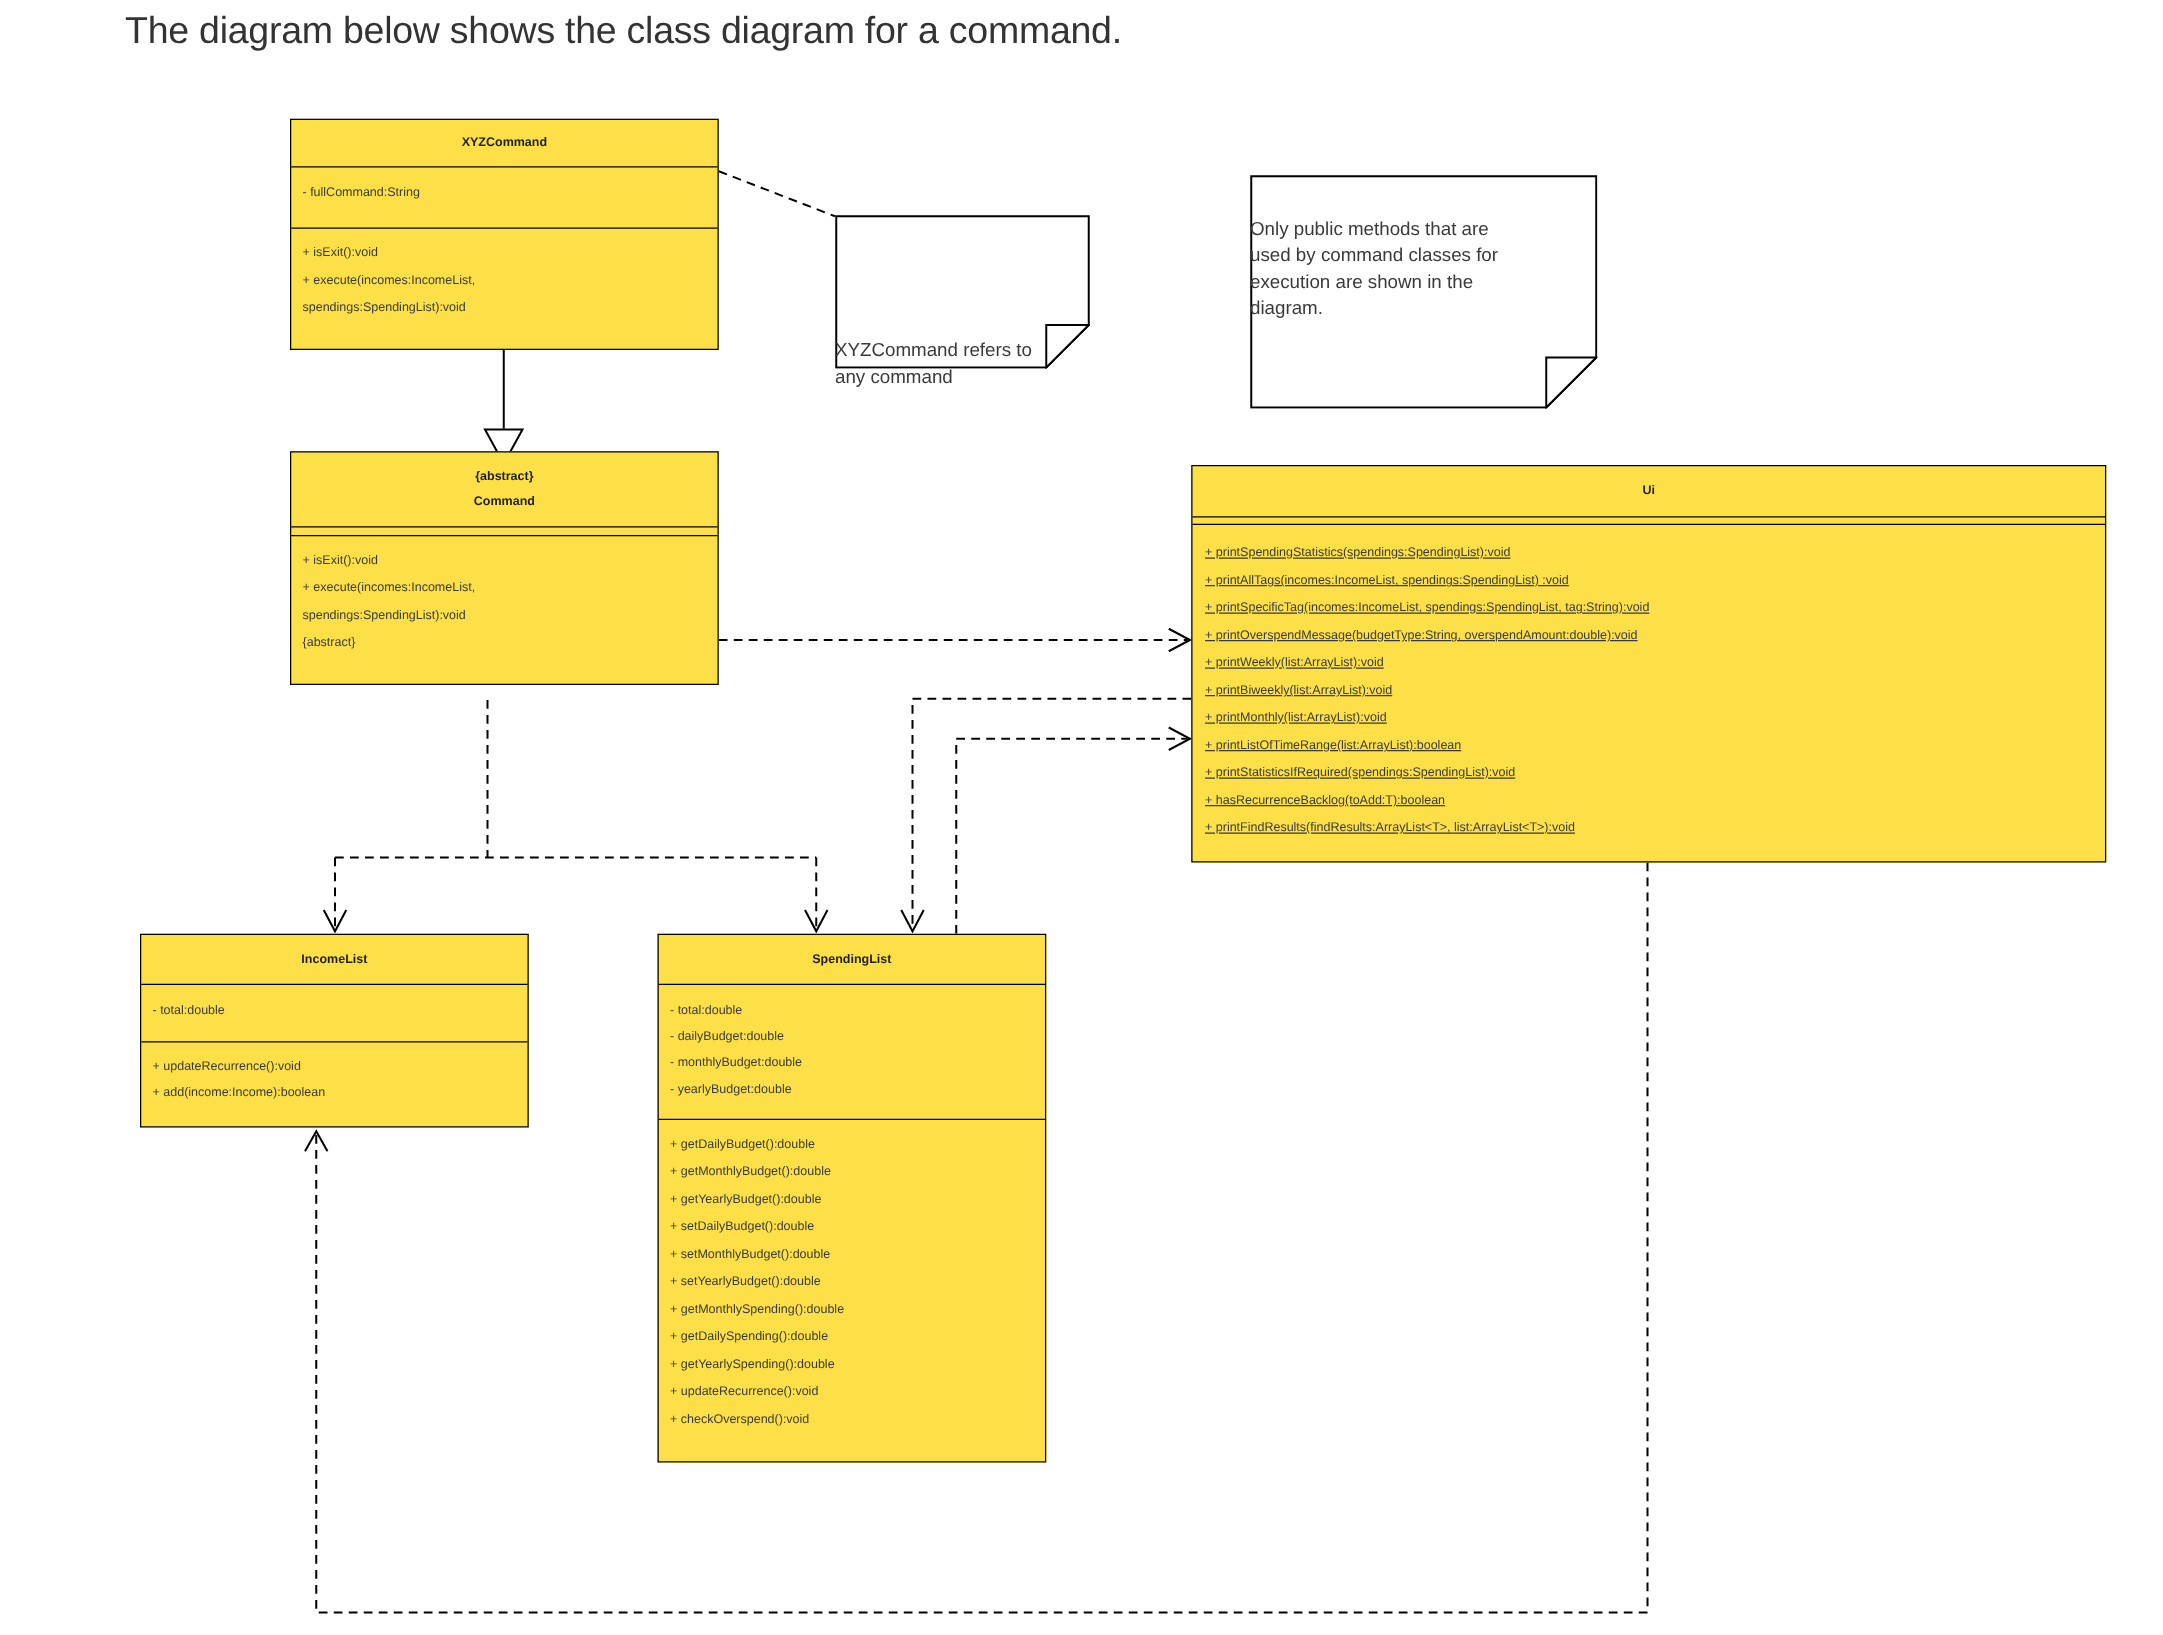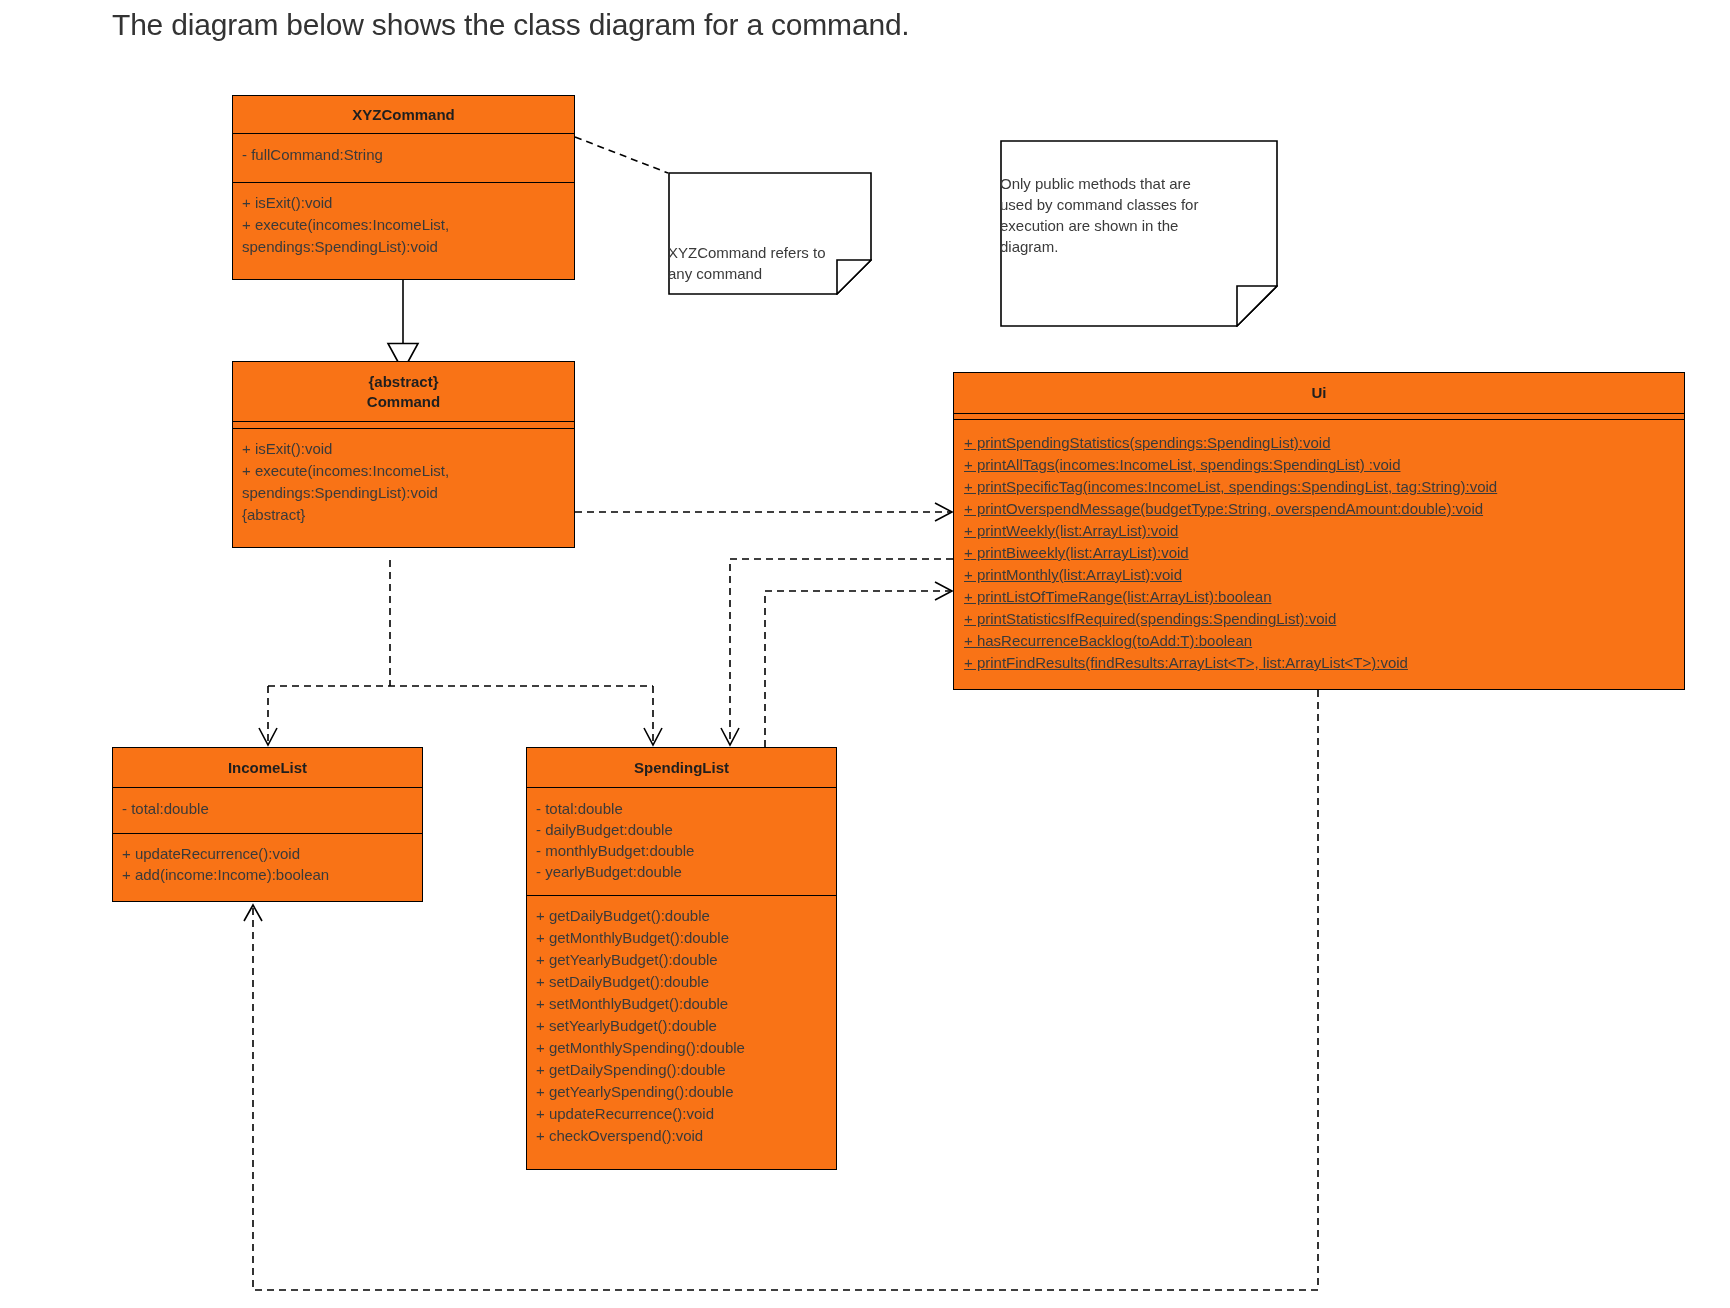--- a/index.html
+++ b/index.html
@@ -3,28 +3,28 @@
 <meta charset="utf-8">
 <style>
   * { margin:0; padding:0; box-sizing:border-box; }
   html,body { background:#ffffff; }
   body {
     position:relative; width:1730px; height:1308px; overflow:hidden;
     font-family:"Liberation Sans","DejaVu Sans",sans-serif; color:#3a3a3a;
   }
   .heading {
     position:absolute; left:100px; top:8px;
-    font-size:30px; font-weight:400; color:#333333; letter-spacing:-0.2px;margin-left:12px;
+    font-size:30px; font-weight:400; color:#333333; letter-spacing:-0.2px;
   }
   svg.overlay { position:absolute; left:0; top:0; pointer-events:none; }
 
   
   .uml {
-    position:absolute; background:#f97316; border:1.6px solid #000;
-    font-size:15px; color:#3a3a3a;
+    position:absolute; background:#fde047; border:1.6px solid #000;
+    font-size:10px; color:#3a3a3a;
   }
   .uml .t {
     font-weight:bold; color:#1f1f1f; text-align:center;
     border-bottom:1.6px solid #000;
     display:flex; flex-direction:column; justify-content:center;
     line-height:20px;
   }
   .uml .e { height:7px; border-bottom:1.6px solid #000; }
   .uml .a { border-bottom:1.6px solid #000; padding:10px 9px 0 9px; }
   .uml .m { padding:9px 9px 0 9px; }
@@ -55,21 +55,21 @@
   #spl .m .row { line-height:22px; }
 
   
   .note { position:absolute; }
   .note svg { position:absolute; left:0; top:0; }
   .note .txt {
     position:absolute; left:0; right:0; text-align:left;
     font-size:15px; color:#3a3a3a; line-height:21px;
   }
   #note1 { left:668px; top:172px; width:204px; height:123px; }
-  #note1 .txt { top:70px; }
+  #note1 .txt { top:98px; }
   #note2 { left:1000px; top:140px; width:278px; height:187px; }
   #note2 .txt { top:33px; }
 </style>
 </head>
 <body>
 
 <div class="heading">The diagram below shows the class diagram for a command.</div>
 
 <svg class="overlay" width="1730" height="1308" viewBox="0 0 1730 1308">
   <g stroke="#000" stroke-width="1.6" fill="none">

